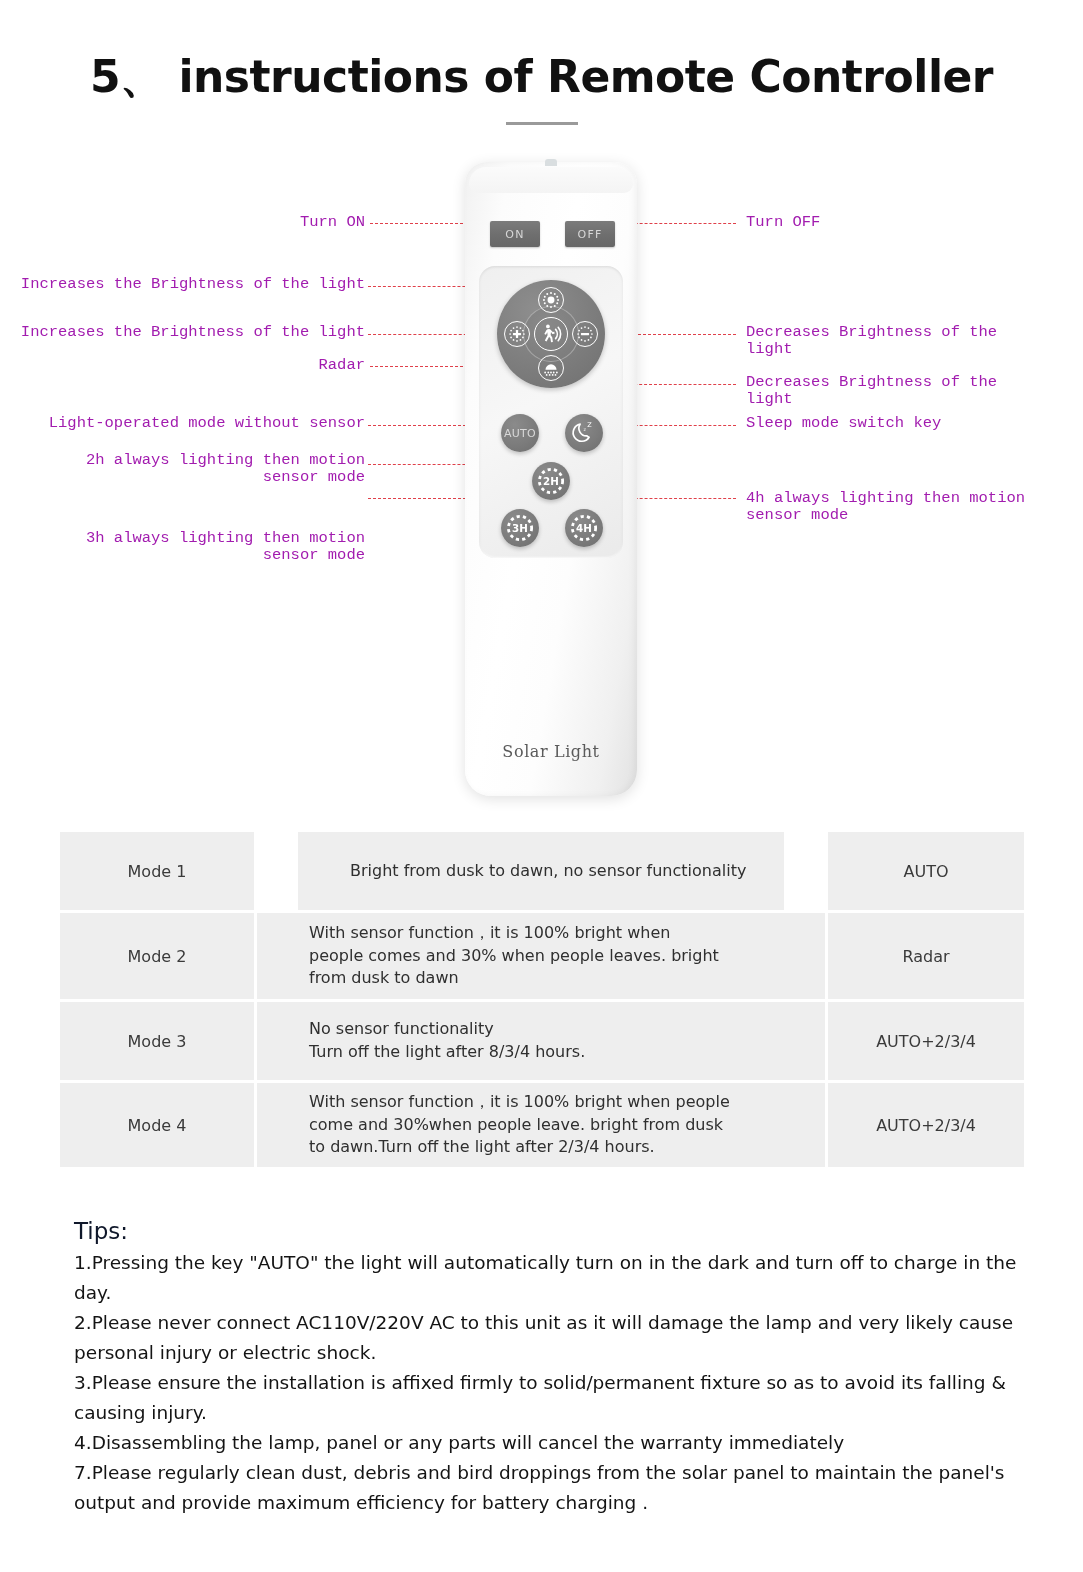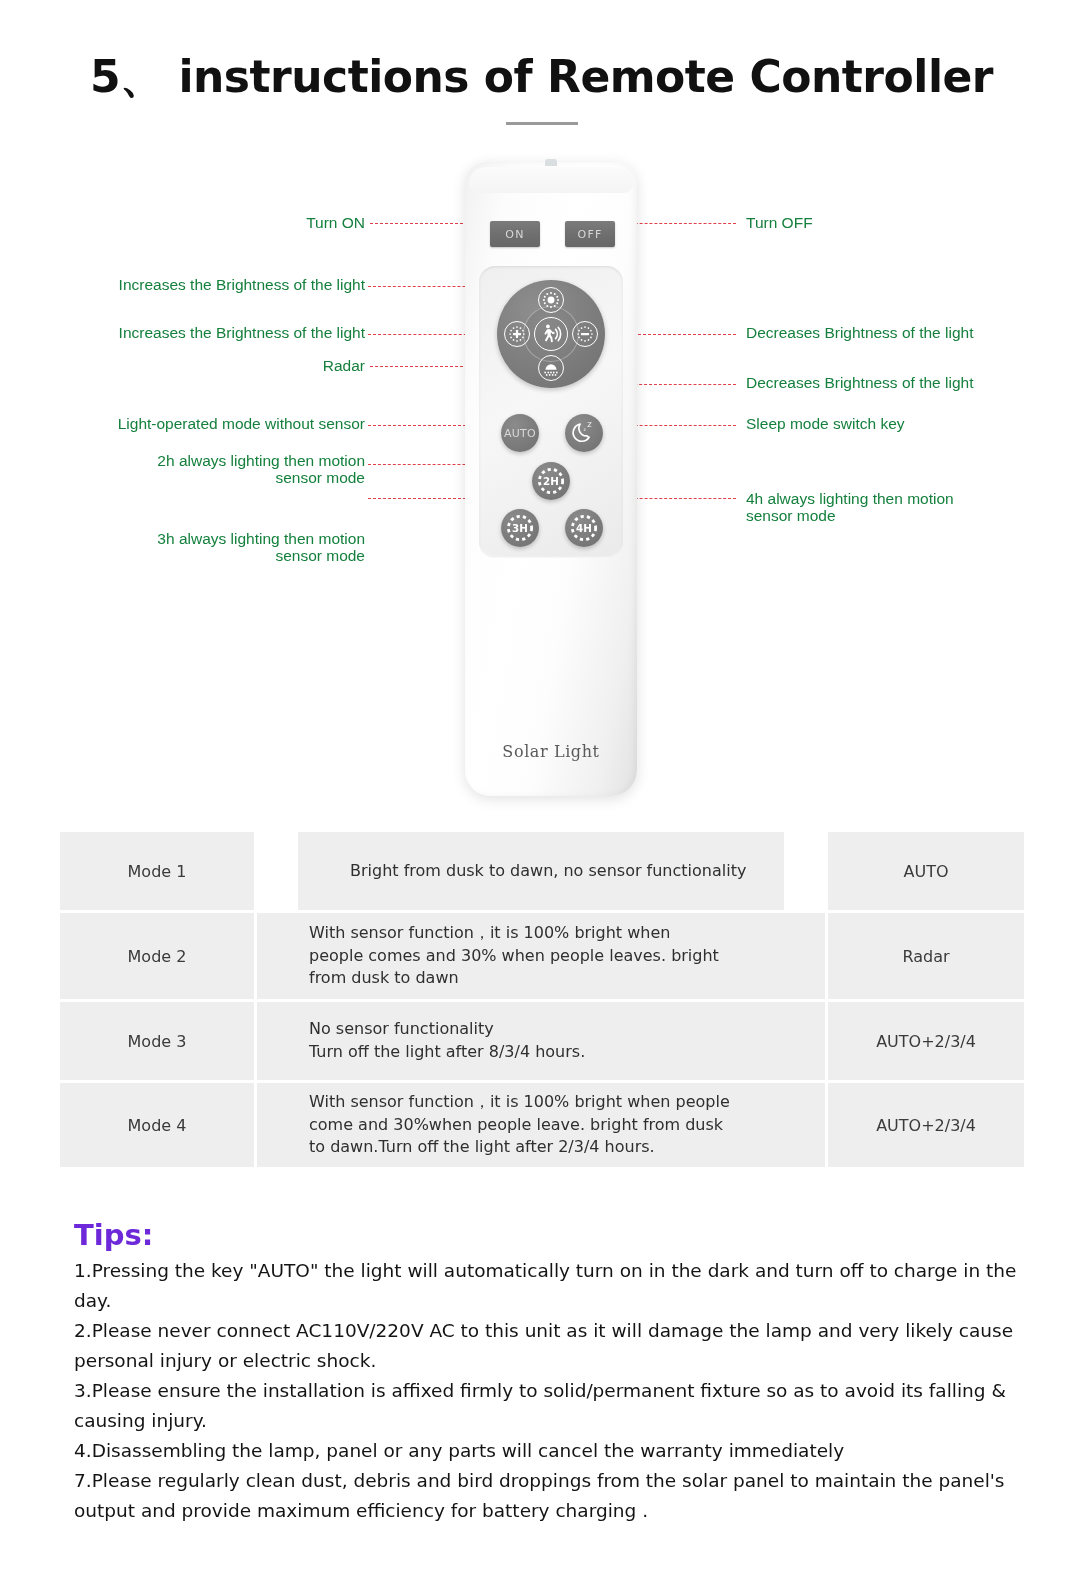--- a/index.html
+++ b/index.html
@@ -177,23 +177,23 @@
     text-align: center;
     font-family: "DejaVu Serif", serif;
     font-size: 16px;
     color: #5a5a5a;
     letter-spacing: 0.6px;
   }
 
   
   .callout {
     position: absolute;
-    font-family: Liberation Sans, sans-serif;
+    font-family: Liberation Mono, monospace;
     font-size: 15.5px;
-    color: #15803d;
+    color: #a21caf;
     line-height: 1.12;
     white-space: pre-line;
   }
   .callout.left  { text-align: right; }
   .callout.right { text-align: left; }
 
   .leader {
     position: absolute;
     height: 0;
     border-top: 1.4px dashed #e0404a;
@@ -255,23 +255,23 @@
 
   
   .tips {
     position: absolute;
     left: 74px;
     top: 1218px;
     width: 960px;
   }
   .tips-title {
     font-family: "DejaVu Sans", sans-serif;
-    font-weight: bold;
-    font-size: 29px;
-    color: #6d28d9;
+    font-weight: normal;
+    font-size: 23px;
+    color: #0f172a;
     margin: 0 0 4px 0;
   }
   .tips-line {
     font-family: "DejaVu Sans", sans-serif;
     font-size: 18.5px;
     line-height: 1.62;
     color: #141414;
   }
 </style>
 </head>

